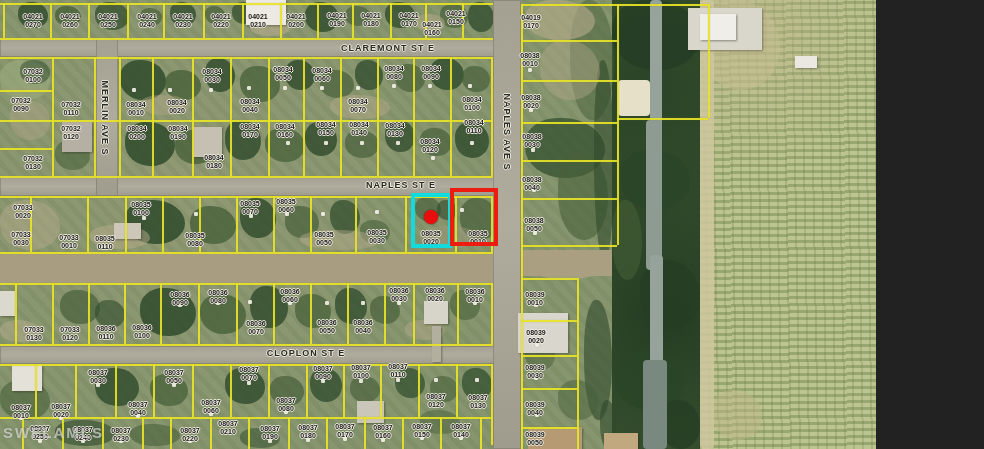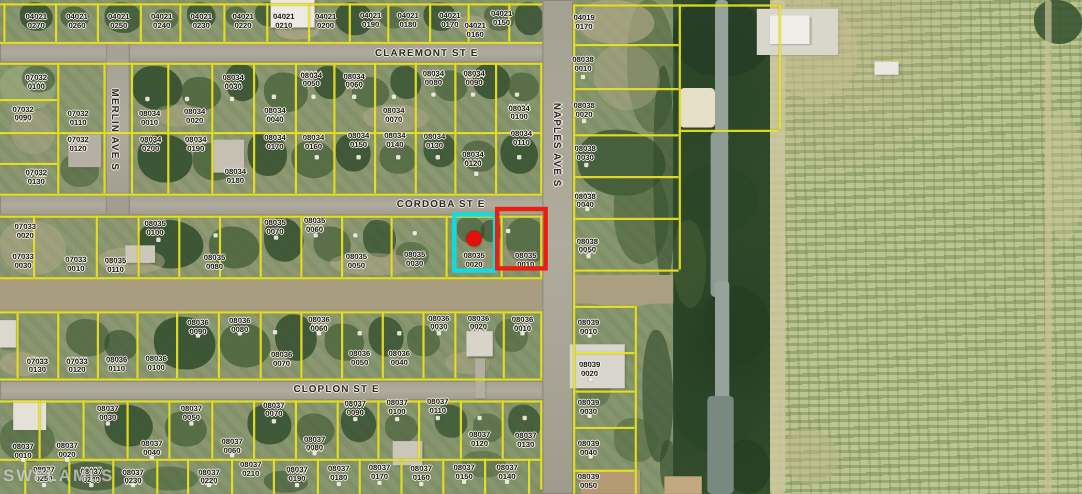--- a/index.html
+++ b/index.html
@@ -1,17 +1,17 @@
 <!DOCTYPE html>
 <html><head>
 <meta charset="utf-8">
 <style>
   html,body{margin:0;padding:0;background:#222;}
   #stage{
-    position:relative;width:984px;height:449px;overflow:hidden;
+    position:relative;width:876px;height:449px;overflow:hidden;
     font-family:"Liberation Sans",sans-serif;background:#82926a;
   }
   .abs{position:absolute;}
   #ground{left:0;top:0;width:612px;height:449px;z-index:1;
     background:
       repeating-linear-gradient(47deg, rgba(150,160,120,.12) 0 6px, rgba(90,105,70,.10) 6px 11px),
       radial-gradient(circle at 30% 40%, rgba(175,165,135,.25), transparent 60%),
       #84946c;}
   #canalStrip{left:612px;top:0;width:88px;height:449px;z-index:1;
     background:radial-gradient(circle at 40% 20%, #2a4427, transparent 60%),
@@ -752,21 +752,21 @@
         <div>08037</div>
         <div>0150</div>
       </div>
       <div class="abs plabel" style="left: 461px; top: 430px;">
         <div>08037</div>
         <div>0140</div>
       </div>
     </div>
   <div id="snames" class="abs" style="left:0;top:0;width:984px;height:449px;z-index:9">
       <div class="abs sname" style="left: 388px; top: 48px;">CLAREMONT ST E</div>
-      <div class="abs sname" style="left: 401px; top: 185px;">CORDOBA ST E</div>
+      <div class="abs sname" style="left: 401px; top: 185px;">NAPLES ST E</div>
       <div class="abs sname" style="left: 306px; top: 353px;">CLOPLON ST E</div>
       <div class="abs sname vert" style="left: 105px; top: 118px;">MERLIN AVE S</div>
       <div class="abs sname vert" style="left: 507px; top: 132px;">NAPLES AVE S</div>
     </div>
   <div id="cyanBox" class="abs" style="left:411px;top:193px;width:41px;height:55px;box-sizing:border-box"></div>
   <div id="redBox" class="abs" style="left:450px;top:188px;width:48px;height:58px;box-sizing:border-box"></div>
   <div id="redDot" class="abs" style="left: 424px; top: 210px;"></div>
   <div id="watermark" class="abs">SWFLAMLS</div>
 </div>
 

